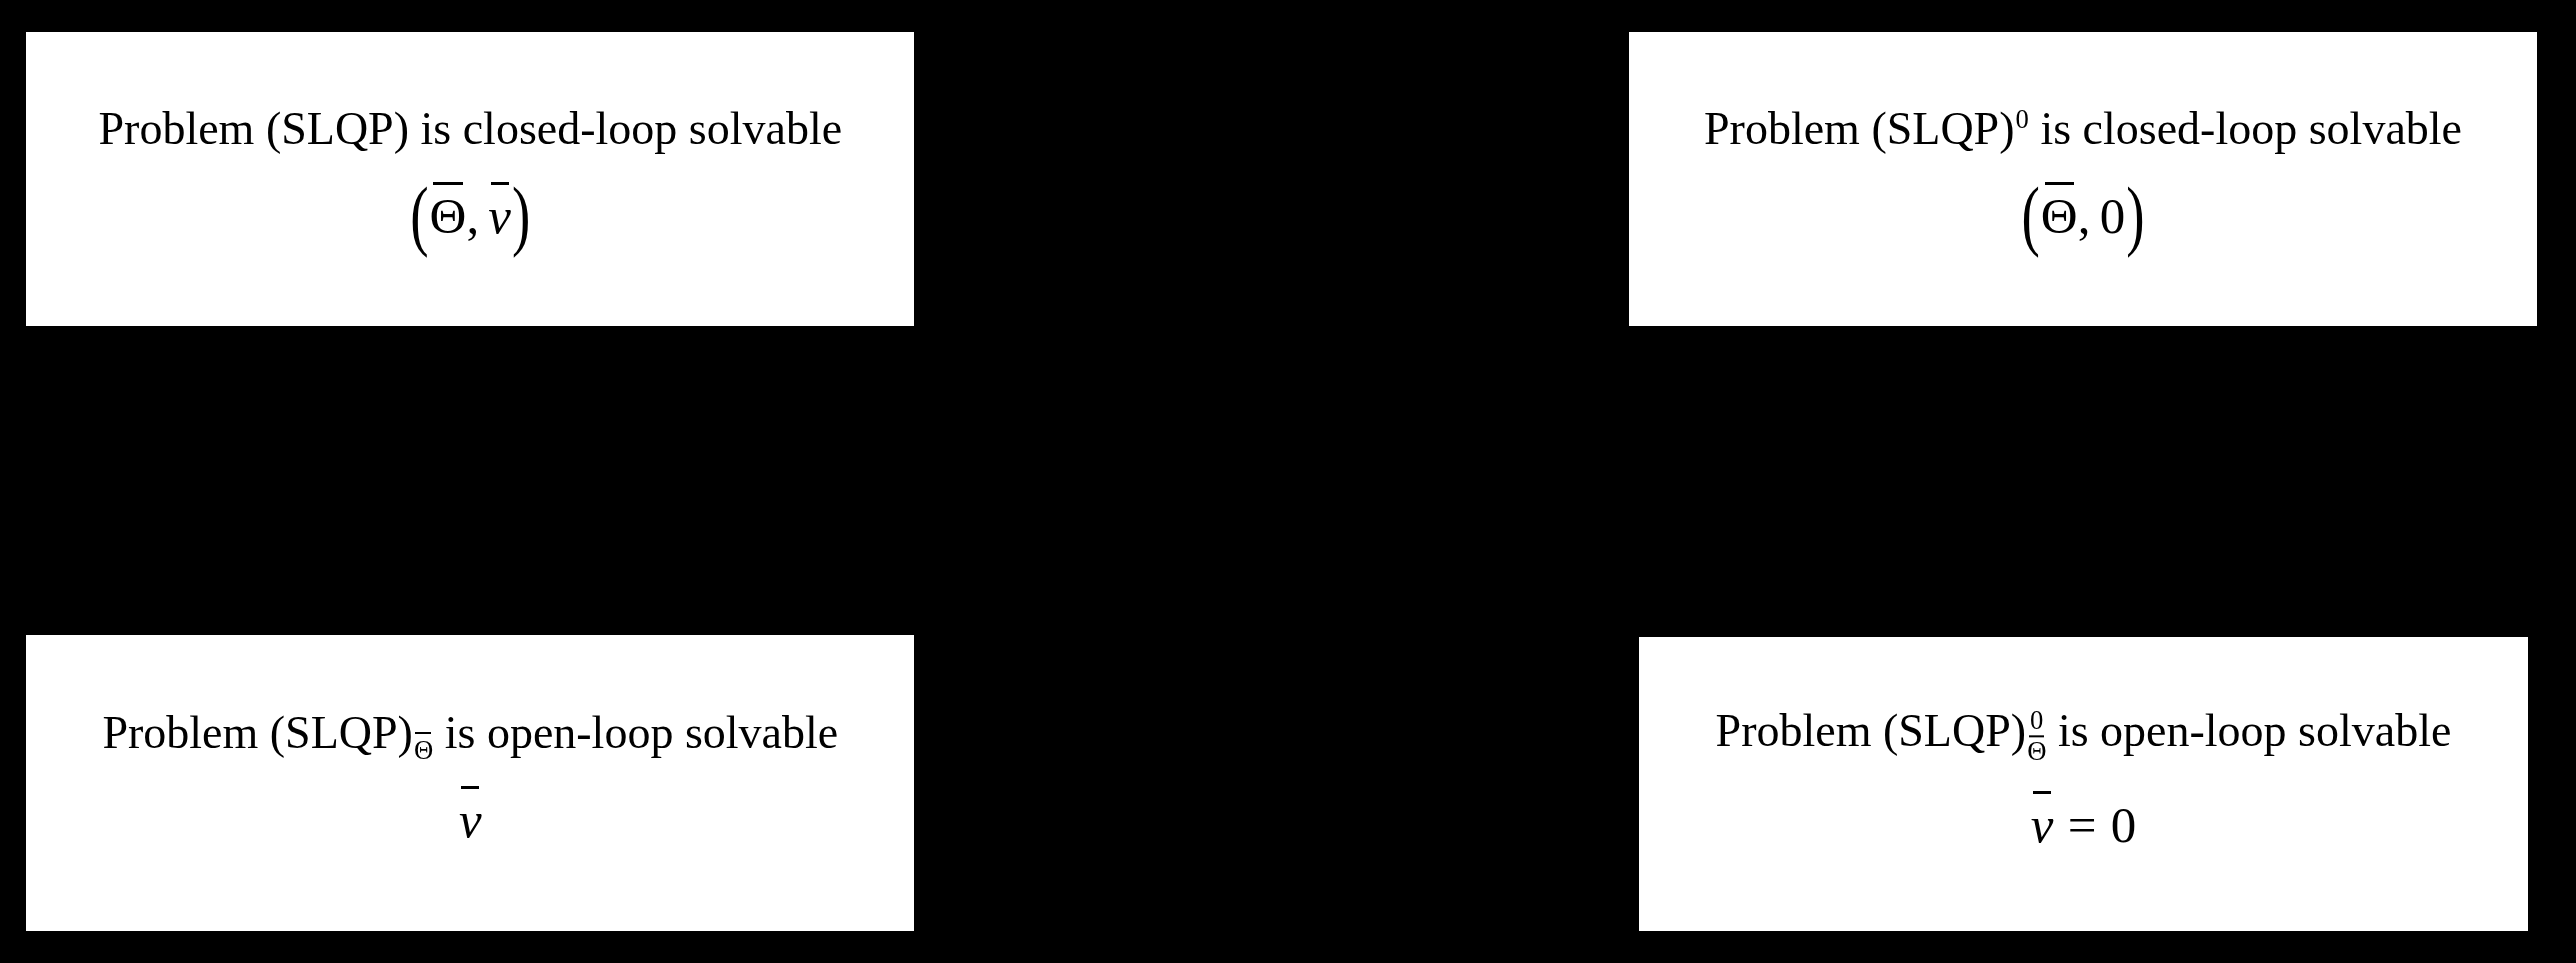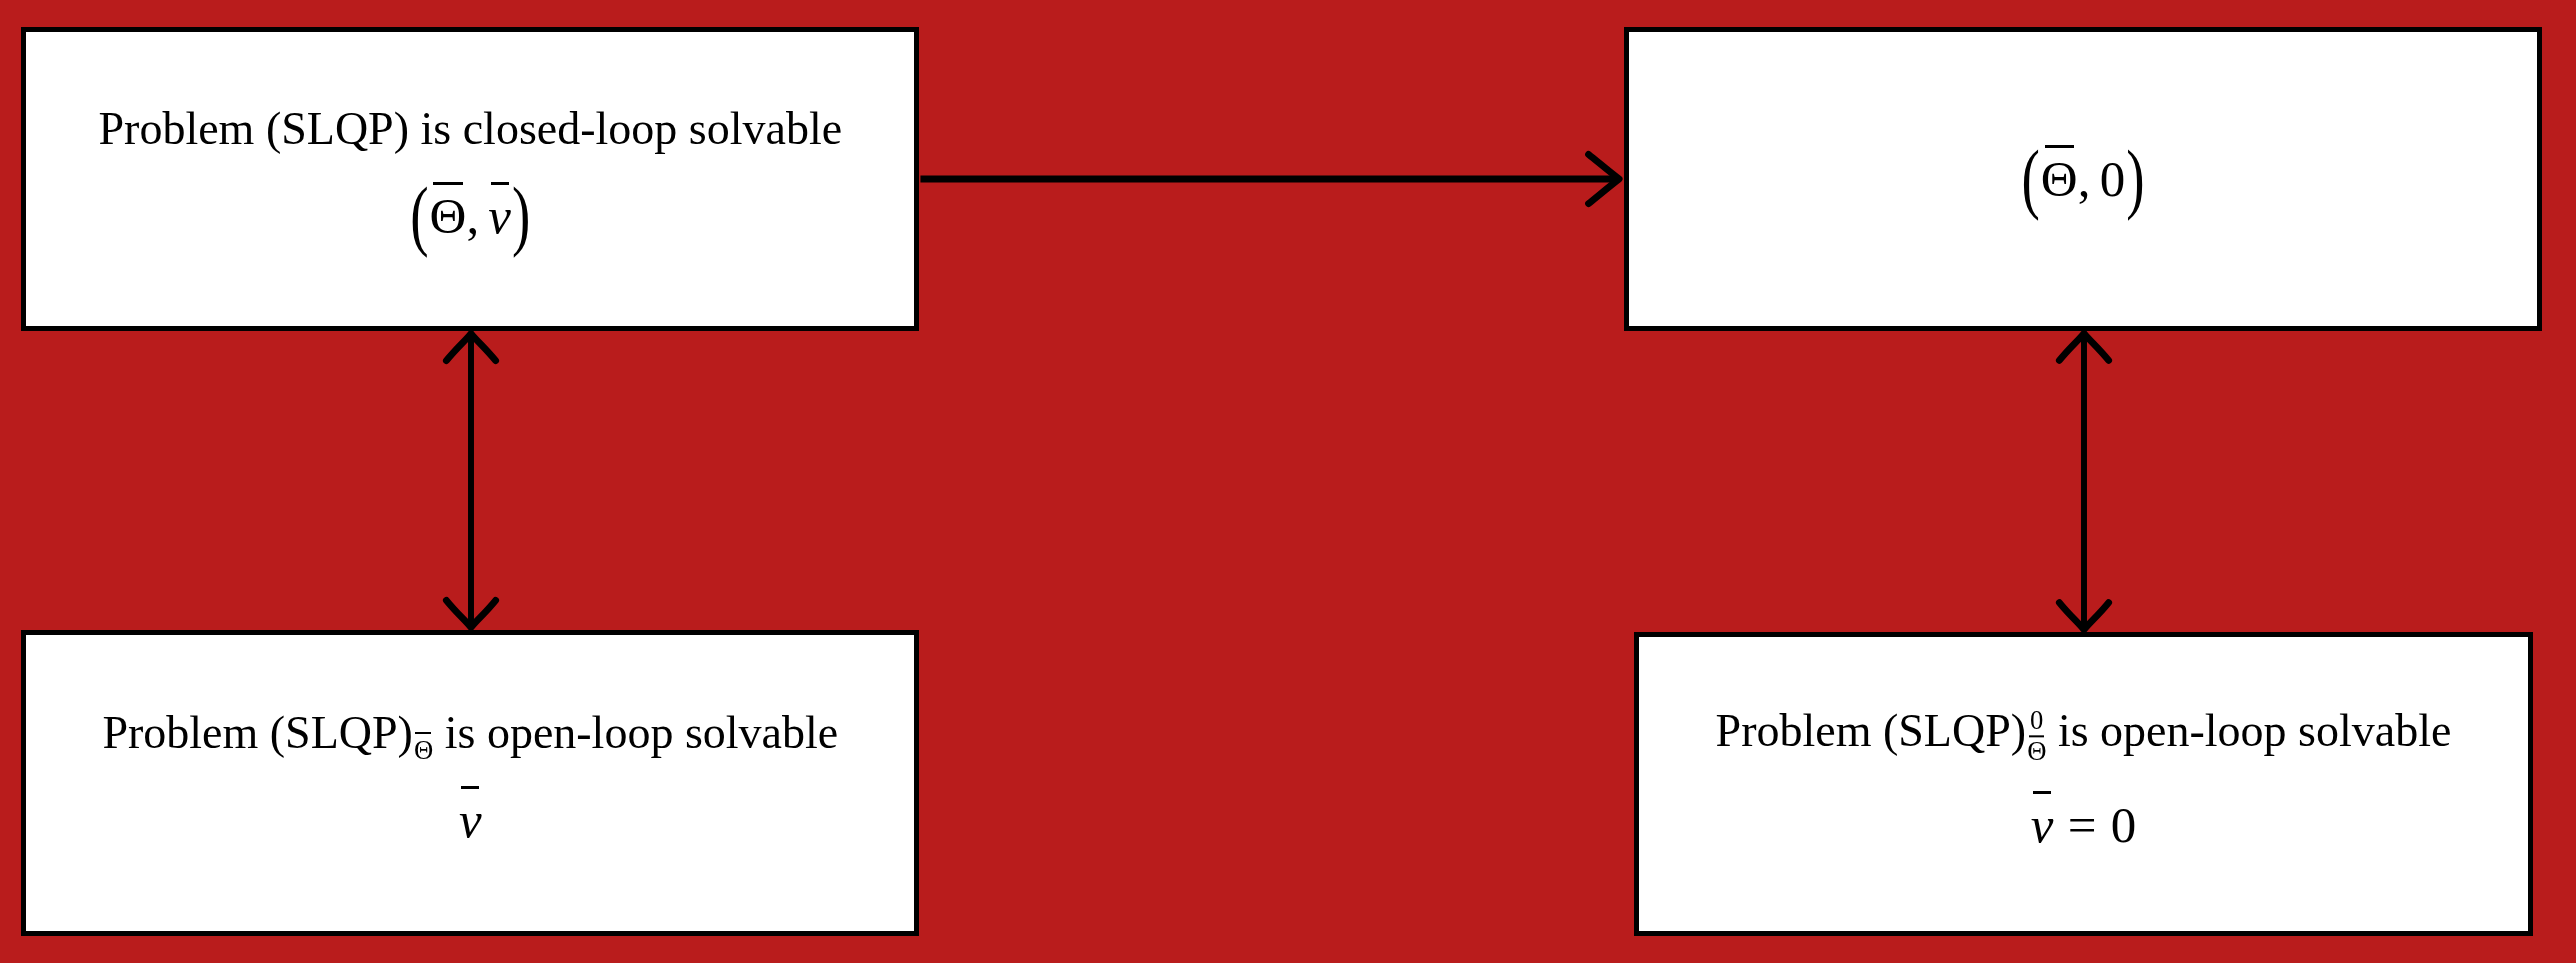--- a/index.html
+++ b/index.html
@@ -9,21 +9,21 @@
     width: 2576px;
     height: 963px;
     overflow: hidden;
     font-family: "Liberation Serif", "DejaVu Serif", serif;
     color: #000000;
   }
   .canvas {
     position: relative;
     width: 2576px;
     height: 963px;
-    background: #b91c1c;
+    background: #000000;
   }
   .box {
     position: absolute;
     box-sizing: border-box;
     border: 5.1px solid #000000;
     background: #ffffff;
     display: flex;
     flex-direction: column;
     align-items: center;
     justify-content: center;
@@ -103,20 +103,21 @@
     <div class="mline">
       <span class="paren">(</span>
         <span class="barred">Θ</span>
         <span class="mcomma">,</span>
         <span class="barred it">v</span>
         <span class="paren">)</span>
     </div>
   </div>
 
   <div class="box box-tr">
+    <div class="line1"><span>Problem (SLQP)</span><span class="sup">0</span><span> is closed-loop solvable</span></div>
     <div class="mline">
       <span class="paren">(</span>
         <span class="barred">Θ</span>
         <span class="mcomma">,</span>
         <span>0</span>
         <span class="paren">)</span>
     </div>
   </div>
 
   <div class="box box-bl">

